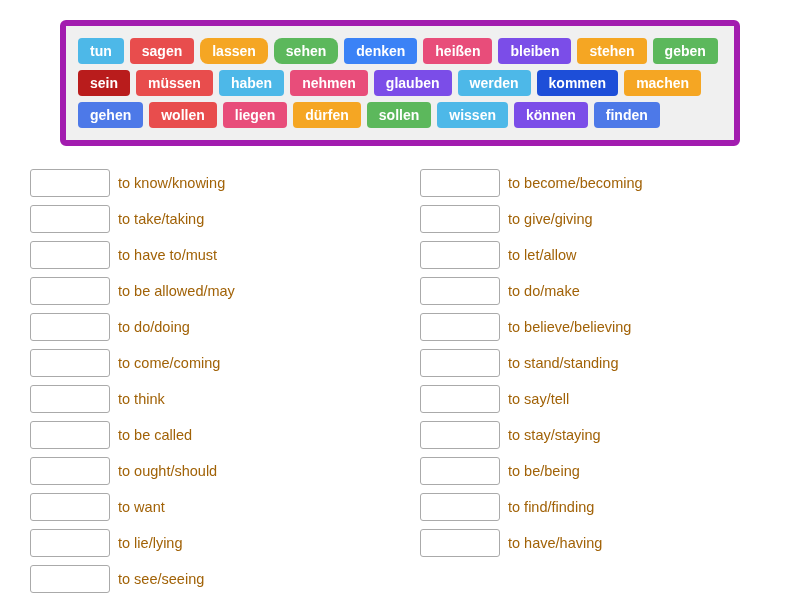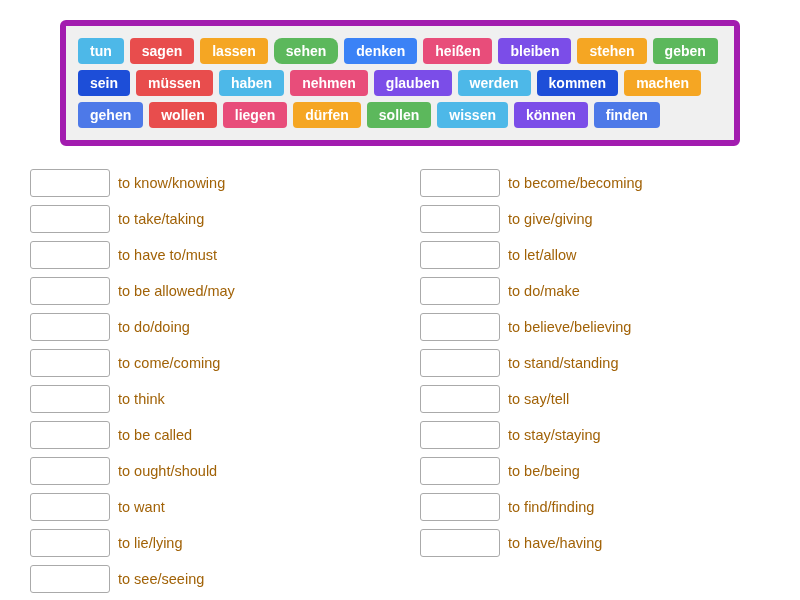--- a/index.html
+++ b/index.html
@@ -78,28 +78,28 @@
     .column-right {
       padding-left: 20px;
     }
   </style>
 </head>
 <body>
 
 <div class="word-bank" id="word-bank-container">
 <span class="word-chip" style="background-color: rgb(77, 184, 232);">tun</span>
     <span class="word-chip" style="background-color: rgb(232, 77, 77);">sagen</span>
-    <span class="word-chip" style="background-color: rgb(245, 166, 35);">lassen</span>
+    <span class="word-chip" style="background-color: rgb(245, 166, 35); border-radius: 8px;">lassen</span>
     <span class="word-chip" style="background-color: rgb(92, 184, 92); border-radius: 8px;">sehen</span>
     <span class="word-chip" style="background-color: #3b82f6;">denken</span>
     <span class="word-chip" style="background-color: rgb(232, 77, 122);">heißen</span>
     <span class="word-chip" style="background-color: rgb(123, 77, 232);">bleiben</span>
     <span class="word-chip" style="background-color: rgb(245, 166, 35);">stehen</span>
     <span class="word-chip" style="background-color: rgb(92, 184, 92);">geben</span>
-    <span class="word-chip" style="background-color: #1d4ed8;">sein</span>
+    <span class="word-chip" style="background-color: #b91c1c;">sein</span>
     <span class="word-chip" style="background-color: rgb(232, 77, 77);">müssen</span>
     <span class="word-chip" style="background-color: rgb(77, 184, 232);">haben</span>
     <span class="word-chip" style="background-color: rgb(232, 77, 122);">nehmen</span>
     <span class="word-chip" style="background-color: rgb(123, 77, 232);">glauben</span>
     <span class="word-chip" style="background-color: rgb(77, 184, 232);">werden</span>
     <span class="word-chip" style="background-color: #1d4ed8;">kommen</span>
     <span class="word-chip" style="background-color: rgb(245, 166, 35);">machen</span>
     <span class="word-chip" style="background-color: rgb(77, 121, 232);">gehen</span>
     <span class="word-chip" style="background-color: rgb(232, 77, 77);">wollen</span>
     <span class="word-chip" style="background-color: rgb(232, 77, 122);">liegen</span>

